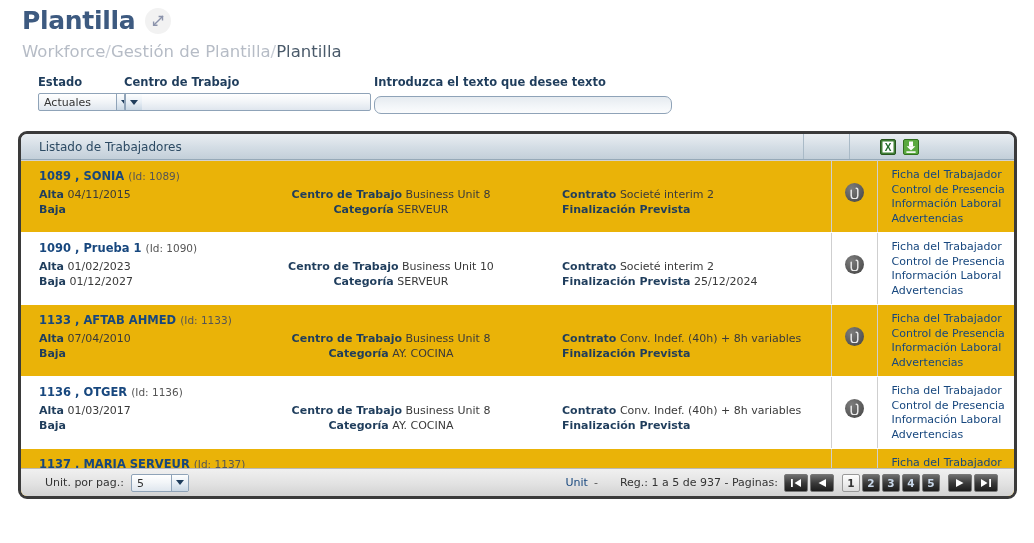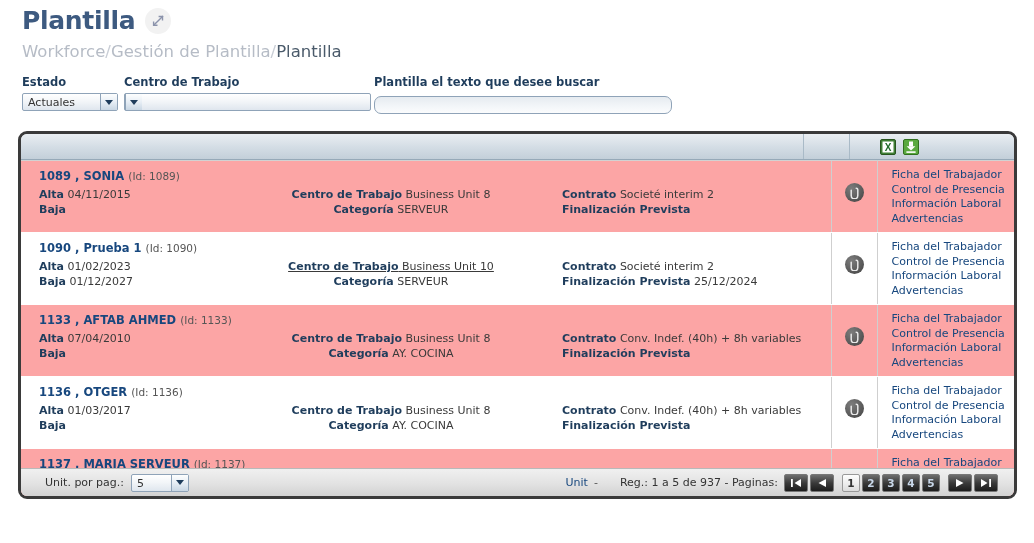--- a/index.html
+++ b/index.html
@@ -118,21 +118,21 @@
   .tool-ico { width: 16px; height: 16px; cursor: pointer; display:block; }
 
   
   #tbl { width: 100%; border-collapse: collapse; table-layout: fixed; }
   #tbl td {
     vertical-align: top;
     border-bottom: 1px solid #ffffff;
     border-top: 1px solid #d2d2d2;
     padding: 0;
   }
-  #tbl tr.r-odd td { background: #fca5a5; }
+  #tbl tr.r-odd td { background: #eab308; }
   #tbl tr.r-even td { background: #ffffff; }
   .c-main  { width: 205px; padding: 8px 0 8px 18px !important; }
   .c-center{ width: 330px; padding: 8px 0 8px 0 !important; text-align: center; }
   .c-contr { width: 275px; padding: 8px 0 8px 6px !important; }
   .c-clip  { width: 46px; border-left: 1px solid #cfcfcf; border-right: 1px solid #cfcfcf;
              text-align: center; padding-top: 22px !important; }
   .c-links { width: 160px; padding: 7px 0 6px 14px !important;
              border-left: 1px solid #cfcfcf; }
 
   .emp-head { font-size: 11.5px; color: #17477e; font-weight: bold; white-space: nowrap; cursor: pointer; }
@@ -215,48 +215,49 @@
 <div id="breadcrumb">
   <span class="crumb">Workforce</span>
   <span class="sep">/</span>
   <span class="crumb">Gestión de Plantilla</span>
   <span class="sep">/</span>
   <span class="crumb current">Plantilla</span>
 </div>
 
 <div id="filters">
 
-  <div class="fld" style="left:0; width:100px;">
+  <div class="fld" style="left:16px; width:100px;">
     <div class="fld-label">Estado</div>
     <div class="sel" style="width:96px;">
       <span class="sel-val">Actuales</span>
       <span class="sel-arrow">
           <i></i>
         </span>
     </div>
   </div>
 
   <div class="fld" style="left:102px; width:248px;">
     <div class="fld-label">Centro de Trabajo</div>
     <div class="sel" style="width:247px;">
       <span class="sel-arrow">
           <i></i>
         </span>
     </div>
   </div>
 
   <div class="fld" style="left:352px; width:310px;">
-    <div class="fld-label">Plantilla el texto que desee buscar</div>
+    <div class="fld-label">Introduzca el texto que desee texto</div>
     <input class="txtin" type="text" value="" style="">
   </div>
 </div>
 
 <div id="panel">
 
   <div id="panel-head">
+    <div id="panel-head-title">Listado de Trabajadores</div>
     <div class="head-cell-sep" style="right:164px;"></div>
     <div class="head-cell-sep" style="right:210px;"></div>
     <div id="panel-tools">
       <span class="tool-ico" title="Excel">
         <svg width="16" height="16" viewBox="0 0 16 16">
           <rect x="0.5" y="0.5" width="15" height="15" rx="1.5" fill="#3f7f35" stroke="#28551f"></rect>
           <rect x="2.5" y="2.5" width="11" height="11" fill="#ffffff"></rect>
           <text x="8" y="12" font-size="10" font-weight="bold" fill="#1f6b2a" font-family="Liberation Sans, sans-serif" text-anchor="middle">X</text>
         </svg>
       </span>
@@ -309,21 +310,21 @@
       <tr class="r-even">
         <td class="c-main">
           <div class="emp-head">
             <span>1090</span><span>&nbsp;,&nbsp;</span><span>Prueba 1</span>
             <span class="emp-id">(<span>Id:</span> <span>1090</span>)</span>
           </div>
           <div class="kv kv-pad"><b>Alta</b> <span>01/02/2023</span></div>
           <div class="kv"><b>Baja</b> <span>01/12/2027</span></div>
         </td>
         <td class="c-center">
-          <div class="kv" style="padding-top:19px;text-decoration:underline;"><b>Centro de Trabajo</b> <span>Business Unit 10</span></div>
+          <div class="kv" style="padding-top:19px;"><b>Centro de Trabajo</b> <span>Business Unit 10</span></div>
           <div class="kv"><b>Categoría</b> <span>SERVEUR</span></div>
         </td>
         <td class="c-contr">
           <div class="kv" style="padding-top:19px;"><b>Contrato</b> <span>Societé interim 2</span></div>
           <div class="kv"><b>Finalización Prevista</b> <span>25/12/2024</span></div>
         </td>
         <td class="c-clip">
           <span class="clip">
             <svg width="11" height="13" viewBox="0 0 11 13">
               <path d="M7.2 2.2 a1.6 1.6 0 0 1 1.6 1.6 v5.6 a3.3 3.3 0 0 1 -6.6 0 v-5.2" fill="none" stroke="#e8e8e8" stroke-width="1.5" stroke-linecap="round"></path>

